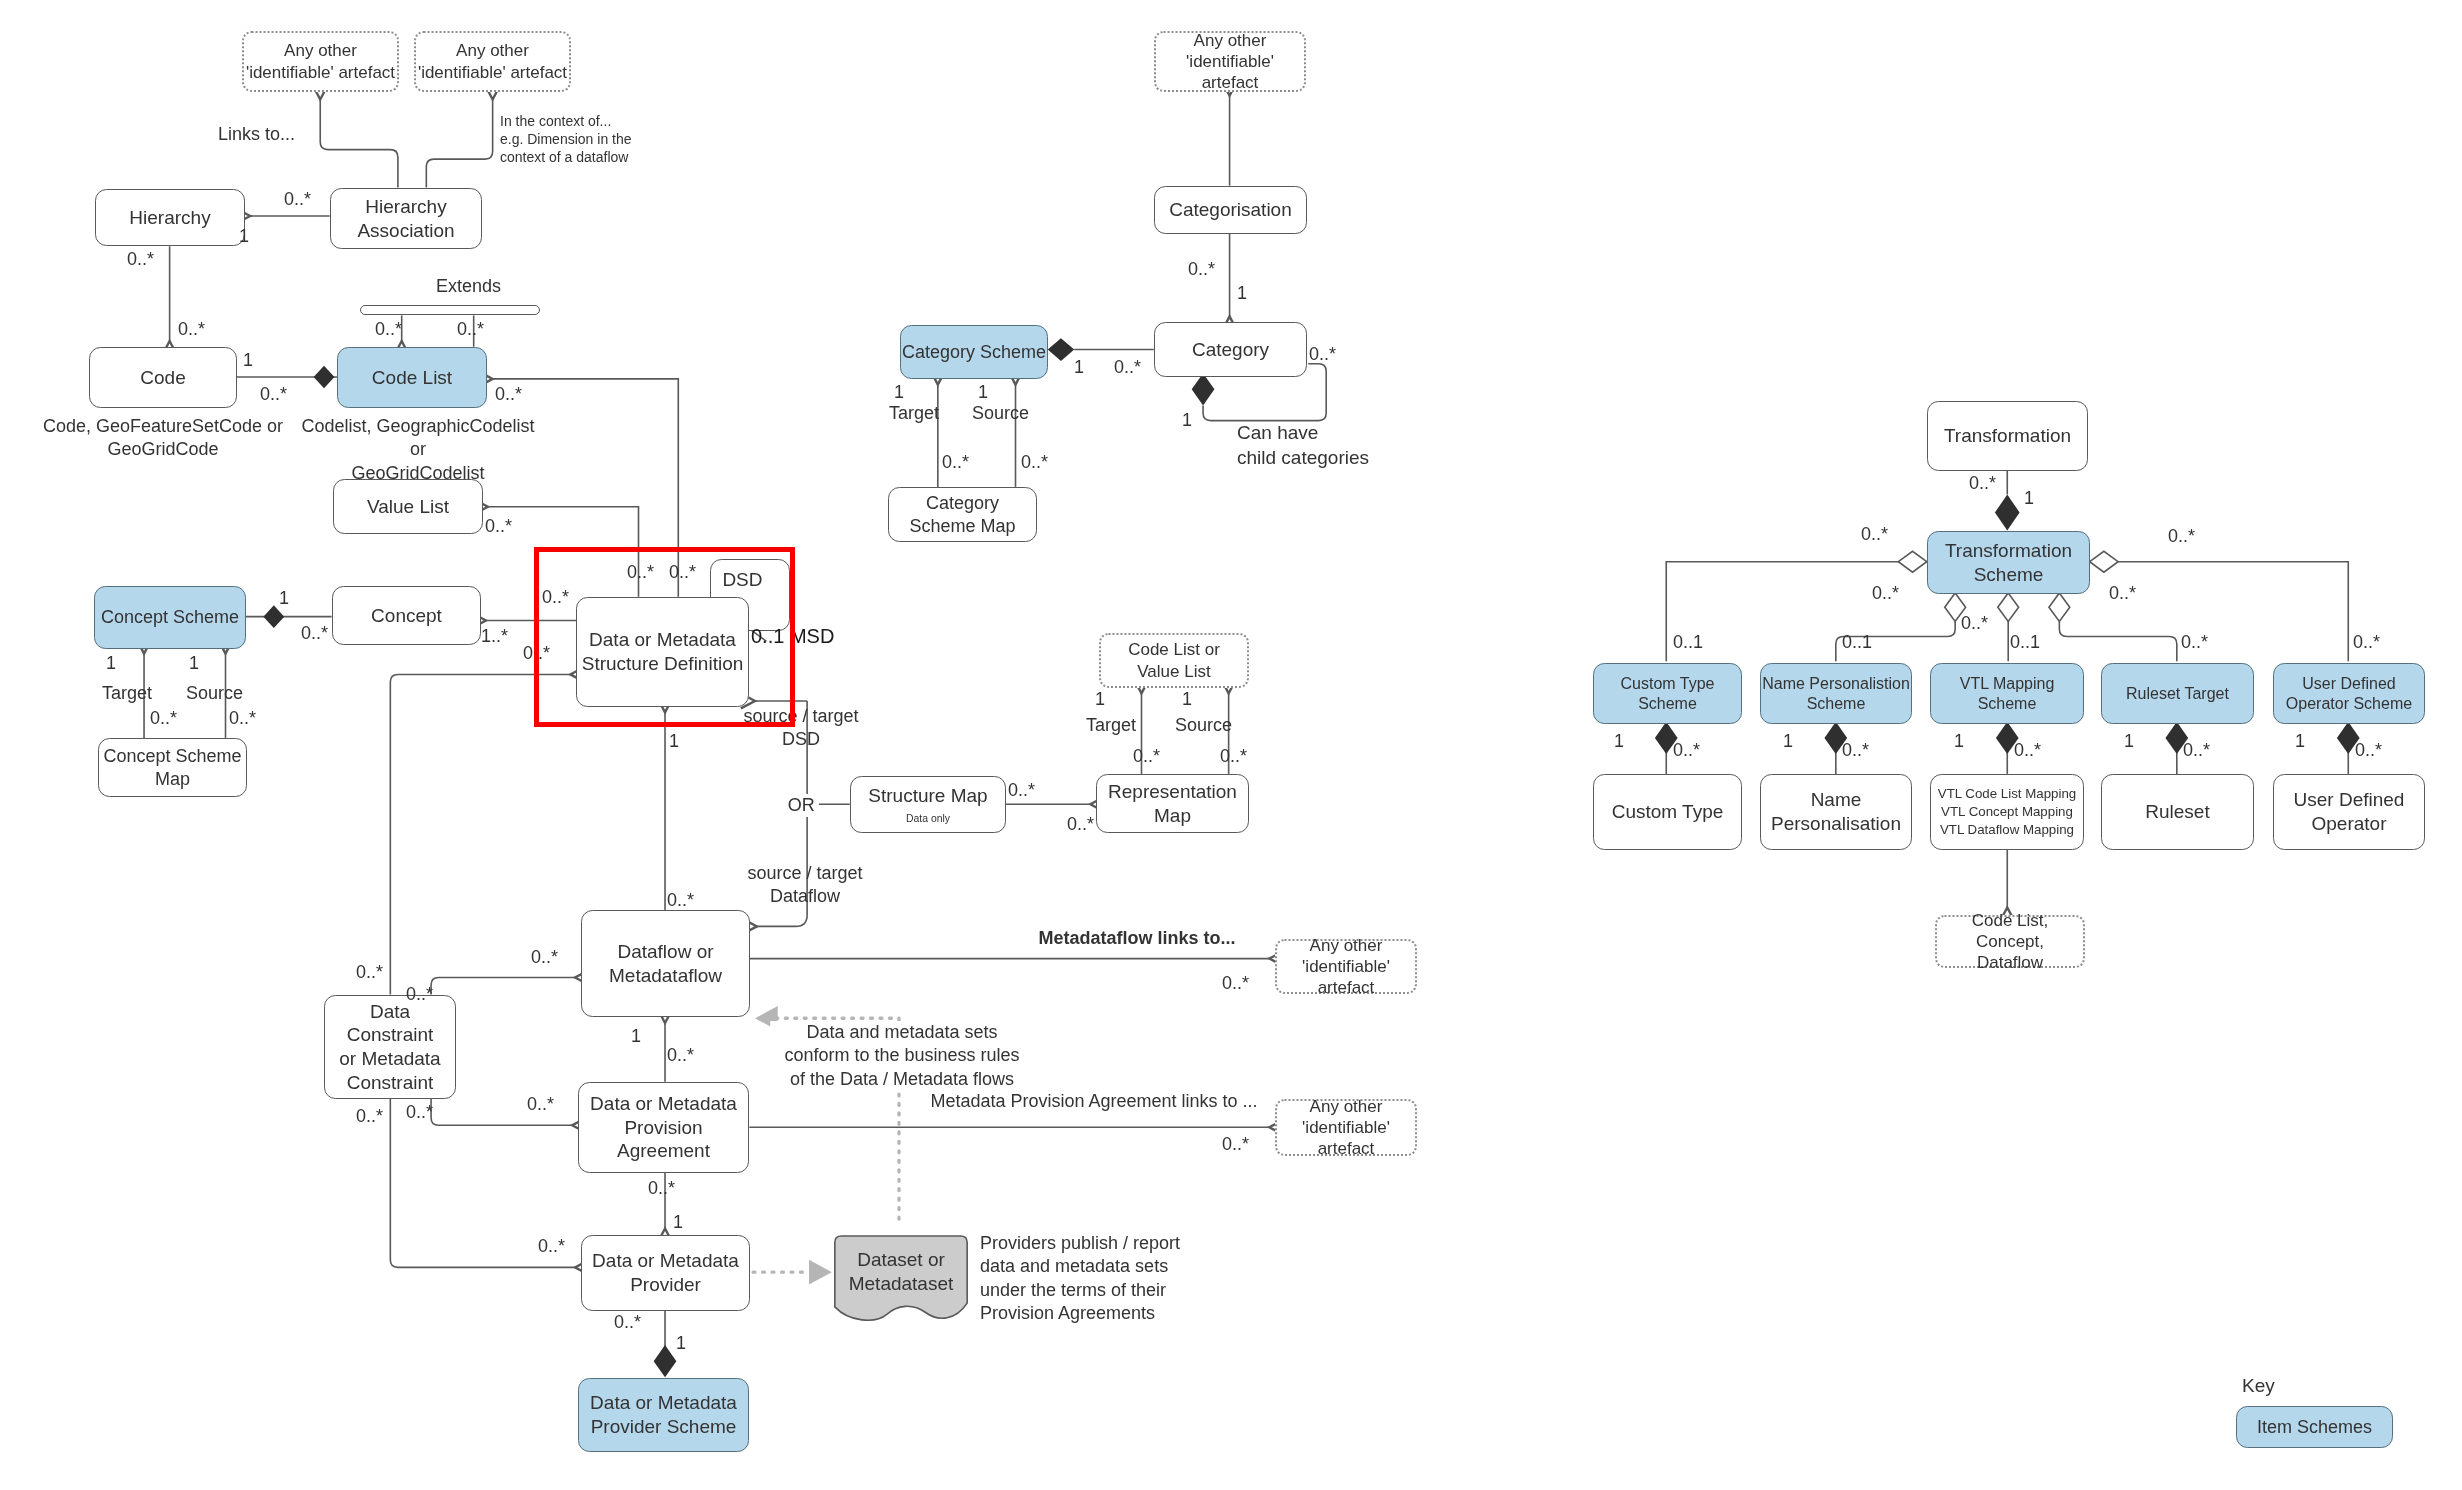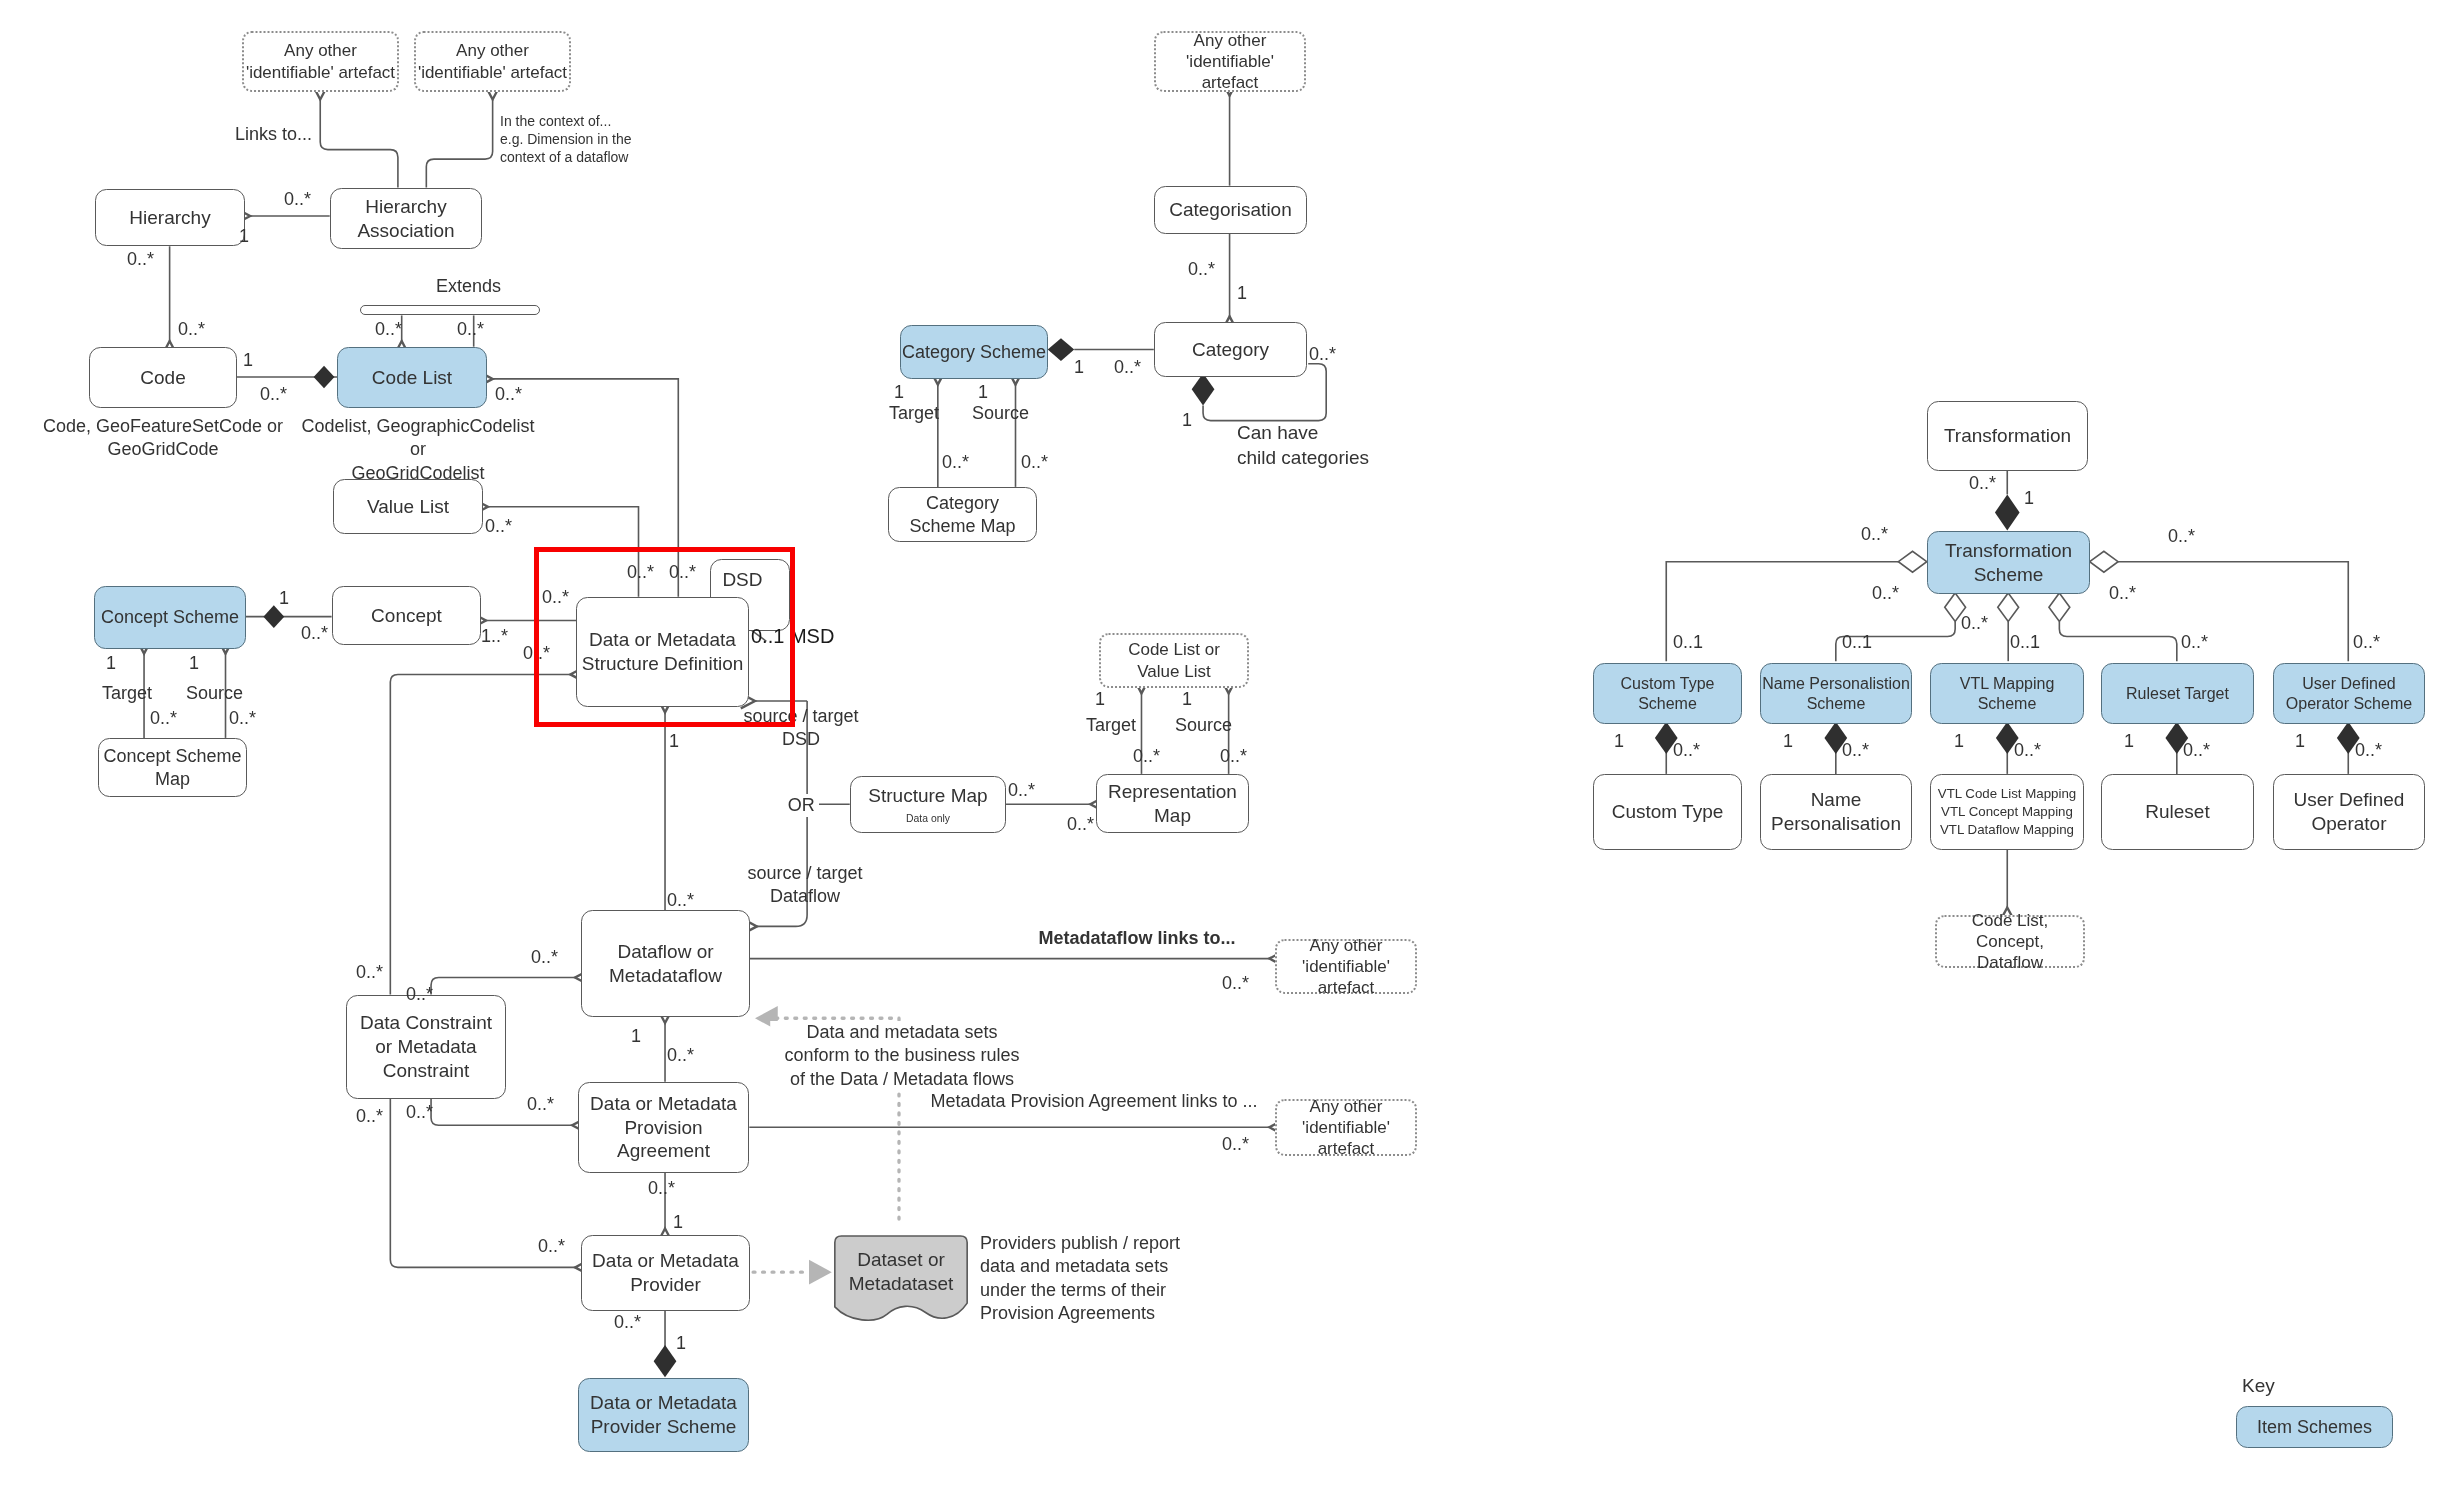--- a/index.html
+++ b/index.html
@@ -173,21 +173,21 @@
 Value List</div>
   <div class="box" style="left:1096px;top:774px;width:153px;height:59px">Representation
 Map</div>
   <div class="box" style="left:850px;top:776px;width:156px;height:57px;flex-direction:column">
     <span>Structure Map</span>
     <span class="sub">Data only</span>
   </div>
 
   <div class="box" style="left:581px;top:910px;width:169px;height:107px">Dataflow or
 Metadataflow</div>
-  <div class="box" style="left:346px;top:995px;width:160px;height:104px">Data Constraint
+  <div class="box" style="left:324px;top:995px;width:132px;height:104px">Data Constraint
 or Metadata
 Constraint</div>
   <div class="box" style="left:578px;top:1082px;width:171px;height:91px">Data or Metadata
 Provision
 Agreement</div>
   <div class="box" style="left:581px;top:1235px;width:169px;height:76px">Data or Metadata
 Provider</div>
 
   <div class="box doc" style="left:832px;top:1233px;width:138px;height:91px">
     <svg width="138" height="91" viewBox="0 0 146 96">
@@ -320,21 +320,21 @@
     <span class="lbl" style="left: 1614px; top: 730px;">1</span>
     <span class="lbl" style="left: 1673px; top: 739px;">0..*</span>
     <span class="lbl" style="left: 1783px; top: 730px;">1</span>
     <span class="lbl" style="left: 1842px; top: 739px;">0..*</span>
     <span class="lbl" style="left: 1954px; top: 730px;">1</span>
     <span class="lbl" style="left: 2014px; top: 739px;">0..*</span>
     <span class="lbl" style="left: 2124px; top: 730px;">1</span>
     <span class="lbl" style="left: 2183px; top: 739px;">0..*</span>
     <span class="lbl" style="left: 2295px; top: 730px;">1</span>
     <span class="lbl" style="left: 2355px; top: 739px;">0..*</span>
-    <span class="lbl" style="left: 235px; top: 123px;">Links to...</span>
+    <span class="lbl" style="left: 218px; top: 123px;">Links to...</span>
     <span class="lbl" style="left: 436px; top: 275px;">Extends</span>
     <span class="lbl or-lbl" style="left: 784px; top: 794px;">OR</span>
     <span class="lbl c" style="left: 801px; top: 705px;">source / target
 DSD</span>
     <span class="lbl c" style="left: 805px; top: 862px;">source / target
 Dataflow</span>
     <span class="lbl c" style="left: 1137px; top: 927px; font-weight: bold;">Metadataflow links to...</span>
     <span class="lbl c" style="left: 1094px; top: 1090px;">Metadata Provision Agreement links to ...</span>
   </div>
 

